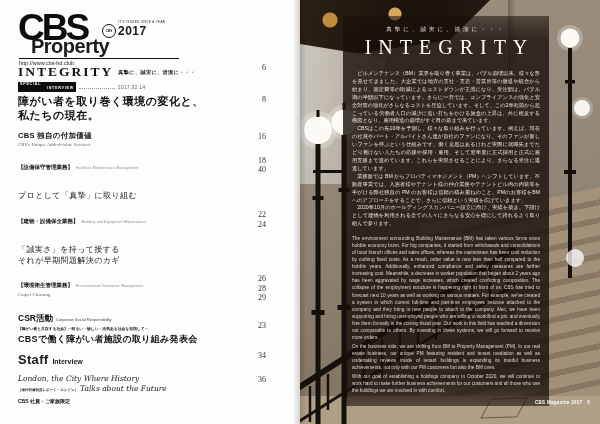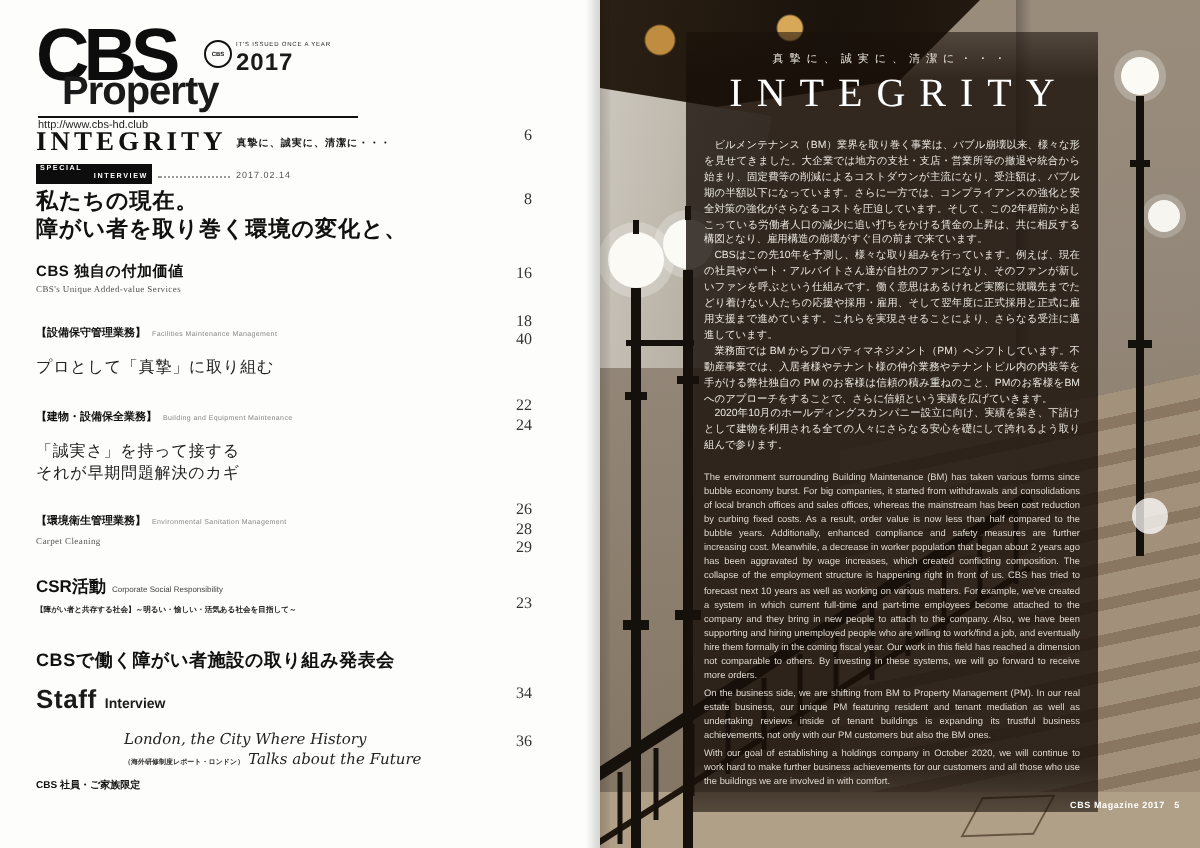--- a/index.html
+++ b/index.html
@@ -2,21 +2,21 @@
 <html><head>
 <meta charset="utf-8">
 <style>
   html,body{margin:0;padding:0;background:#e9e7e3;}
   .spread{position:relative;width:600px;height:424px;background:#eab308;overflow:hidden;
           font-family:"Liberation Sans",sans-serif;color:#1a1a1a;}
   
   .page-left{position:absolute;left:0;top:0;width:300px;height:424px;background:#fdfdfc;}
   .logo{position:absolute;left:18px;top:14px;width:230px;}
   .logo-cbs{font-size:37px;font-weight:bold;letter-spacing:-3px;line-height:.78;color:#0d0d0d;}
-  .logo-year-row{position:absolute;left:84px;top:6px;display:flex;align-items:flex-start;}
+  .logo-year-row{position:absolute;left:84px;top:6px;display:flex;align-items:flex-end;}
   .seal{width:12px;height:12px;border:1.2px solid #111;border-radius:50%;font-size:3px;font-weight:bold;
         display:flex;align-items:center;justify-content:center;margin-right:2px;}
   .year-wrap{display:flex;flex-direction:column;}
   .tagline{font-size:3px;letter-spacing:.4px;color:#222;white-space:nowrap;}
   .year{font-size:12px;font-weight:bold;letter-spacing:.5px;}
   .logo-mag{font-size:20px;font-weight:bold;letter-spacing:-.5px;margin:-7px 0 0 13px;line-height:1;}
   .logo-rule{height:1px;background:#111;width:160px;margin:2px 0 1px 1px;}
   .logo-url{font-size:5.5px;color:#222;margin-left:1px;}
   .toc{position:absolute;left:18px;top:62px;width:248px;}
   .row{display:flex;align-items:flex-start;}
@@ -27,29 +27,29 @@
   .badge{width:58px;height:10px;background:#0d0d0d;color:#fff;font-size:3.6px;font-weight:bold;
          letter-spacing:.8px;padding:1px 2px;box-sizing:border-box;line-height:1.1;}
   .badge .b2{text-align:right;}
   .leader{flex:0 0 36px;border-bottom:1px dotted #999;height:6px;margin:0 3px;}
   .tdate{font-size:4.5px;color:#555;padding-top:3px;letter-spacing:.5px;}
   .t-main{font-size:11px;font-weight:bold;line-height:1.3;letter-spacing:.5px;color:#111;}
   .t-sec{font-size:7.5px;font-weight:bold;letter-spacing:.3px;color:#111;}
   .t-sub-en{font-family:"Liberation Serif",serif;font-size:4.5px;color:#555;margin-top:1px;letter-spacing:.2px;}
   .t-bracket{font-size:5.5px;font-weight:bold;color:#111;}
   .t-bracket-en{font-size:3.5px;color:#888;font-weight:normal;margin-left:3px;letter-spacing:.2px;}
-  .t-body{font-size:8px;color:#222;margin-top:6px;letter-spacing:.4px;line-height:1.35;}
+  .t-body{font-size:8px;color:#222;margin-top:18px;letter-spacing:.4px;line-height:1.35;}
   .t-csr{font-size:8.5px;font-weight:bold;color:#111;}
   .t-csr-en{font-size:4px;color:#444;font-weight:normal;margin-left:3px;}
   .t-csr-br{font-size:3.8px;font-weight:bold;color:#222;margin-top:1px;}
-  .t-item{font-size:9px;font-weight:bold;color:#111;margin-top:17px;letter-spacing:.3px;}
+  .t-item{font-size:9px;font-weight:bold;color:#111;margin-top:2px;letter-spacing:.3px;}
   .t-staff{font-size:13px;font-weight:bold;letter-spacing:.3px;text-align:center;}
   .t-staff2{font-size:7px;font-weight:bold;margin-left:4px;}
   .script{font-family:"DejaVu Serif",serif;font-style:italic;}
-  .t-london{font-size:7.5px;line-height:1.35;color:#222;margin-left:44px;}
+  .t-london{font-size:7.5px;line-height:1.35;color:#222;}
   .t-note{font-size:3.5px;font-weight:bold;font-style:normal;font-family:"Liberation Sans",sans-serif;color:#333;margin-right:2px;}
   .t-label{font-size:5px;font-weight:bold;color:#111;}
   .mb2{margin-bottom:2px;} .mb4{margin-bottom:4px;} .mb6{margin-bottom:6px;}
   .mb8{margin-bottom:8px;}
   
   .page-right{position:absolute;left:300px;top:0;width:300px;height:424px;overflow:hidden;
               background:linear-gradient(175deg,#9a8d7c 0%,#94887a 35%,#8a7d6c 70%,#7f7260 100%);}
   .pillar{position:absolute;left:208px;top:0;width:8px;height:424px;
           background:linear-gradient(90deg,rgba(0,0,0,.25),rgba(0,0,0,0));}
   .ceiling{position:absolute;left:0;top:0;width:190px;height:62px;
@@ -115,22 +115,22 @@
         <div class="badge">
           <div>SPECIAL</div>
           <div class="b2">INTERVIEW</div>
         </div>
         <div class="leader"></div>
         <div class="tdate">2017.02.14</div>
       </div>
 
       <div class="row mb8">
         <div class="grow t-main">
+          <div>障がい者を取り巻く環境の変化と、</div>
           <div>私たちの現在。</div>
-          <div>障がい者を取り巻く環境の変化と、</div>
         </div>
         <div class="pgcol">8</div>
       </div>
 
 
       <div class="row mb8">
         <div class="grow">
           <div class="t-sec">CBS 独自の付加価値</div>
           <div class="t-sub-en">CBS's Unique Added-value Services</div>
         </div>

